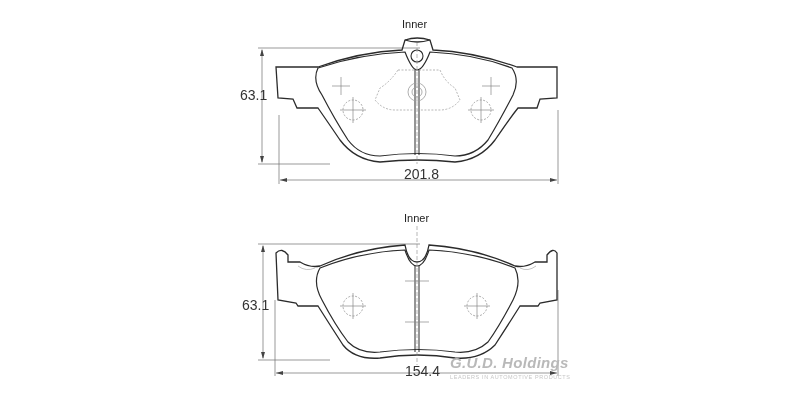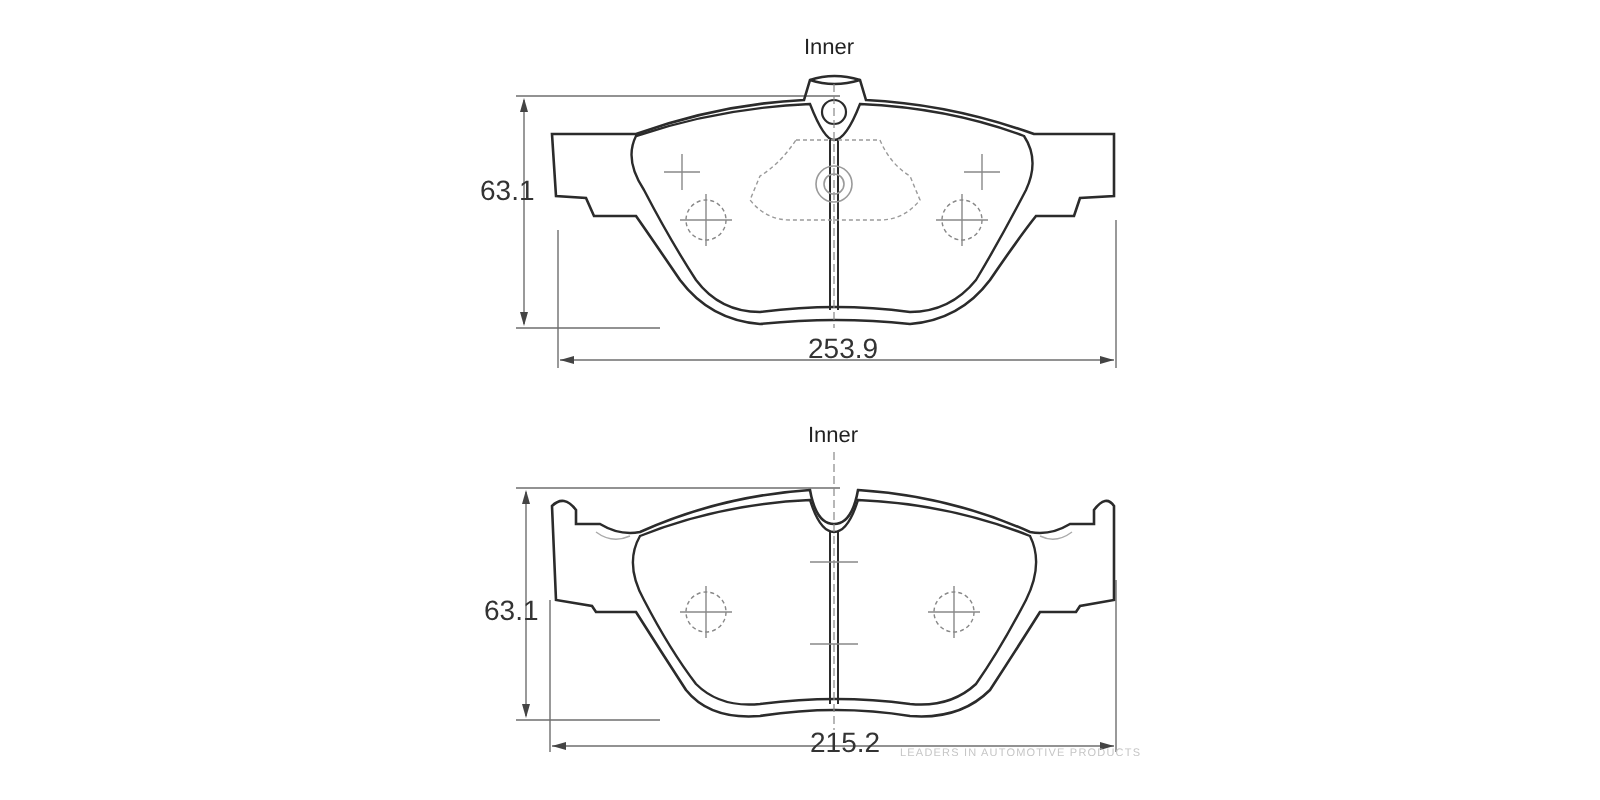--- a/index.html
+++ b/index.html
@@ -95,20 +95,21 @@
       <circle cx="477" cy="306" r="10" stroke-dasharray="2,1.5"></circle>
       <line x1="464" y1="306" x2="490" y2="306"></line>
         <line x1="477" y1="293" x2="477" y2="319"></line>
       <path d="M298,266 Q306,272 315,268" stroke="#aaa"></path>
       <path d="M520,268 Q528,272 536,266" stroke="#aaa"></path>
     </g>
   </svg>
 
   <span class="lbl title" style="left:402px;top:18px;">Inner</span>
   <span class="lbl" style="left:240px;top:87px;">63.1</span>
-  <span class="lbl" style="left:404px;top:166px;">253.9</span>
+  <span class="lbl" style="left:404px;top:166px;">201.8</span>
 
   <span class="lbl title" style="left:404px;top:212px;">Inner</span>
   <span class="lbl" style="left:242px;top:297px;">63.1</span>
-  <span class="lbl" style="left:405px;top:363px;">215.2</span>
+  <span class="lbl" style="left:405px;top:363px;">154.4</span>
 
+  <span class="wm" style="left:450px;top:354px;">G.U.D. Holdings</span>
   <span class="wm-sub" style="left:450px;top:374px;">LEADERS IN AUTOMOTIVE PRODUCTS</span>
 </div>
 
 </body></html>

